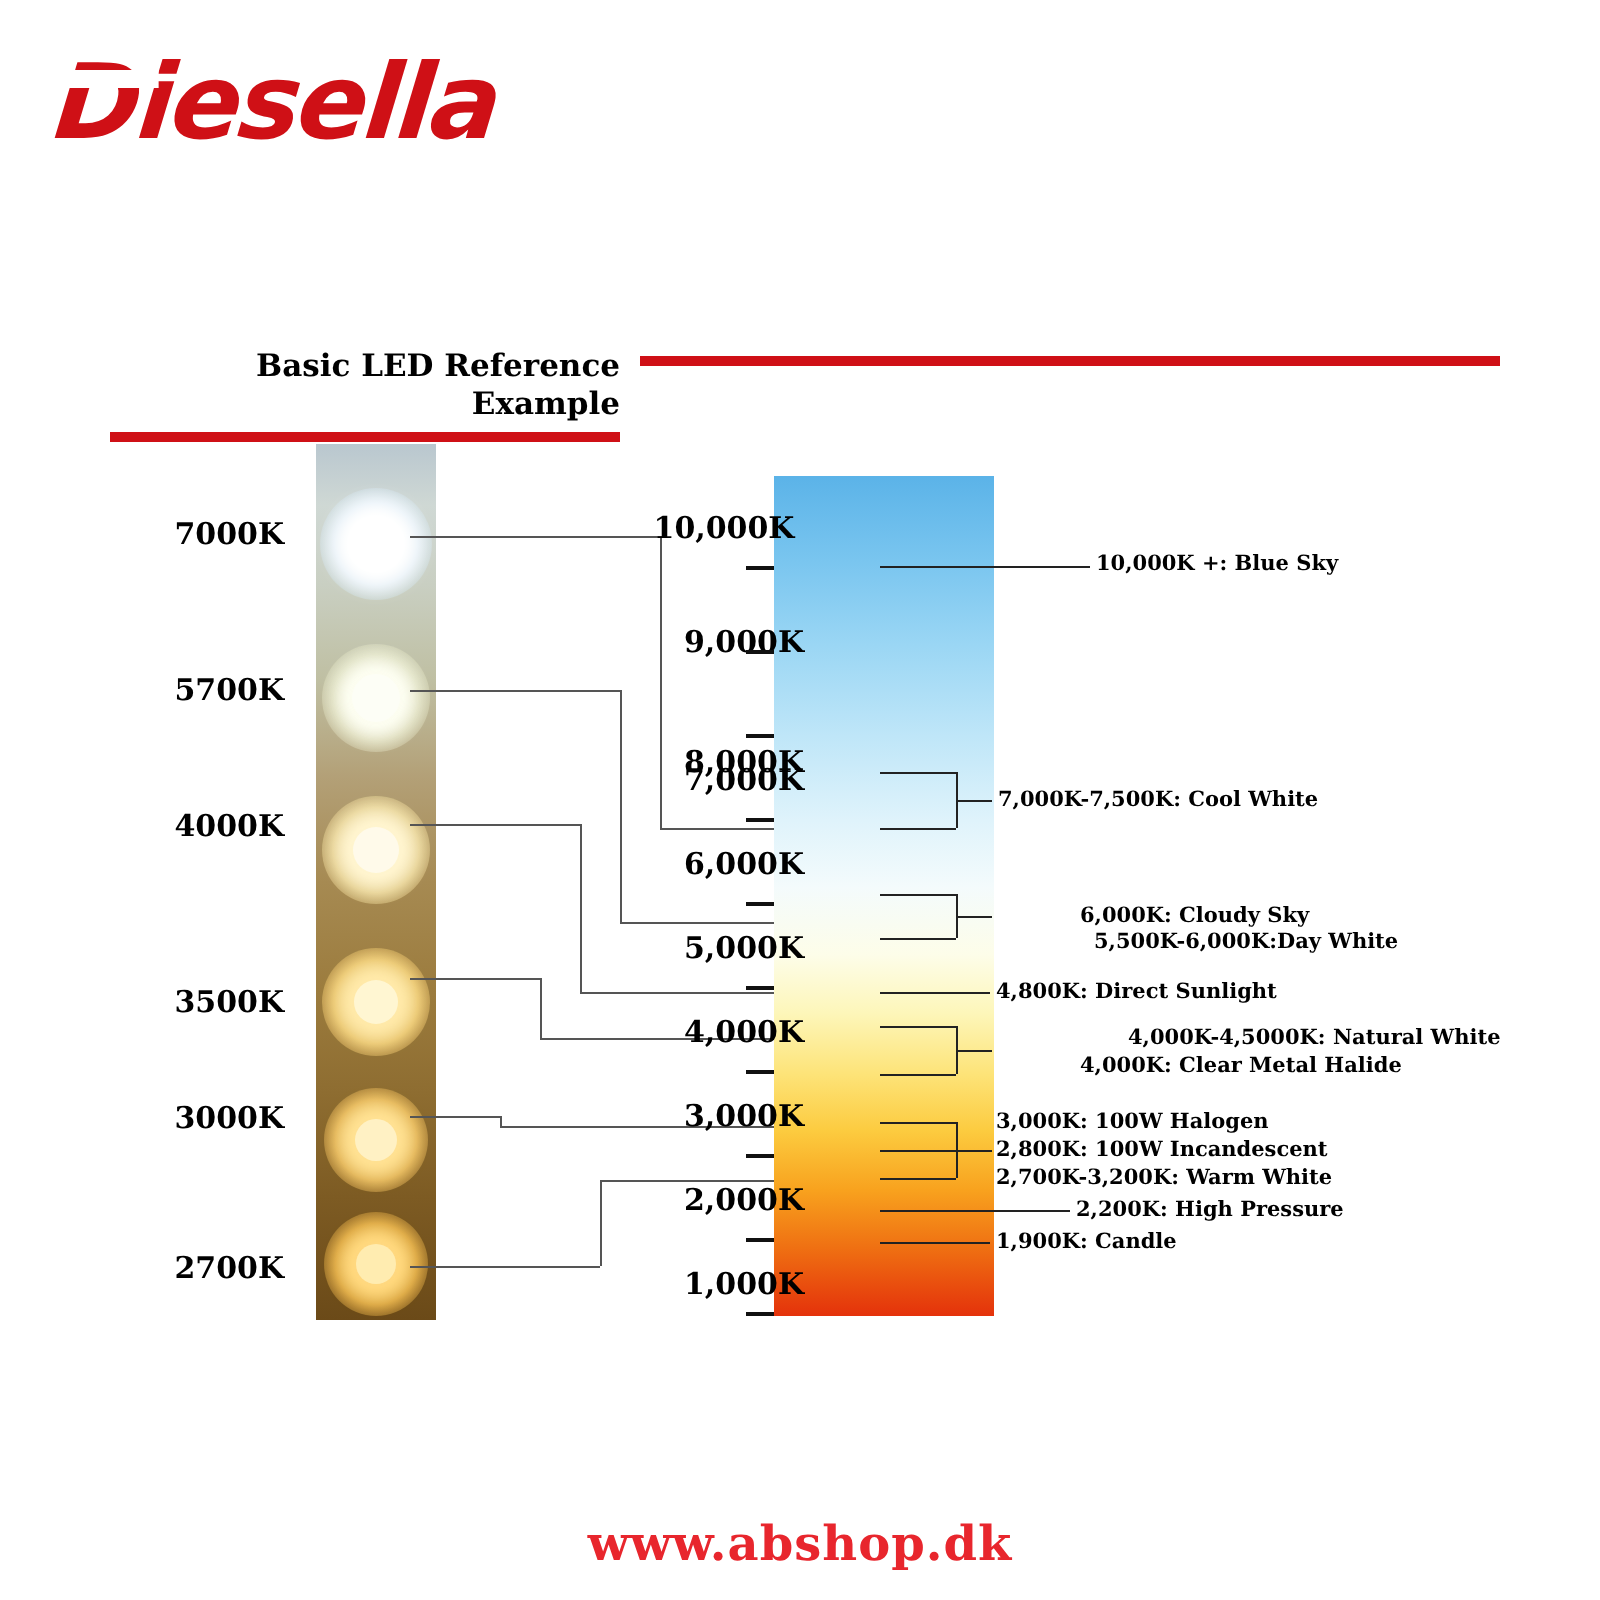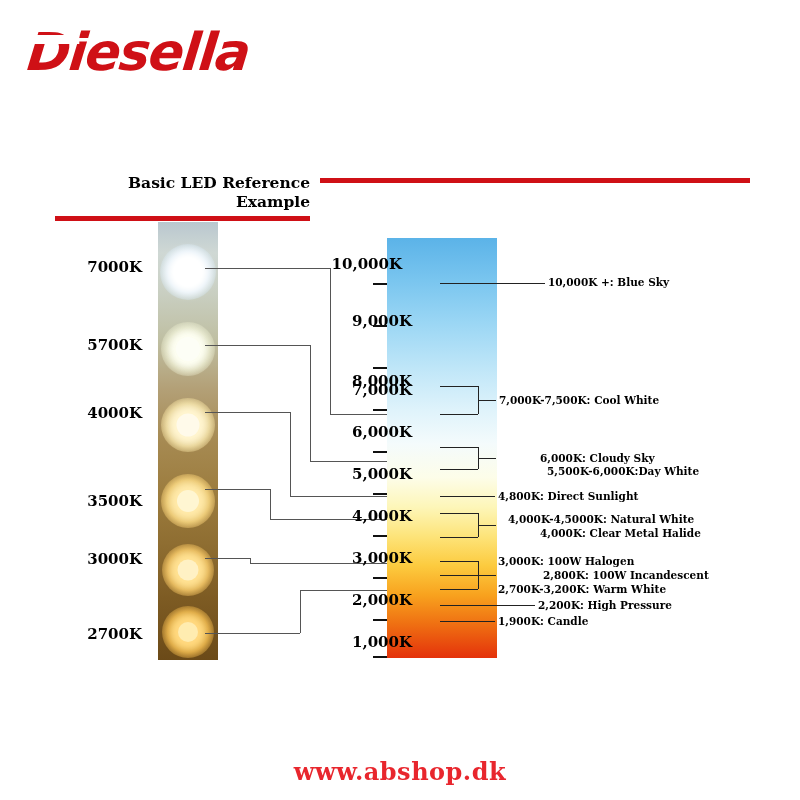--- a/index.html
+++ b/index.html
@@ -125,21 +125,21 @@
       #ef6f12 92%,
       #e4320b 100%);
   }
 
   
   .scale-label {
     position: absolute;
     font-family: "DejaVu Serif", serif;
     font-weight: bold;
     font-size: 15px;
-    text-align: right;
+    text-align: center;
     width: 80px;
     right: 805px;    
     color: #000;
   }
   .scale-tick {
     position: absolute;
     height: 2px;
     background: #111;
   }
 
@@ -291,30 +291,30 @@
 <div class="anno" style="left:540px; top:452px;">6,000K: Cloudy Sky</div>
 <div class="anno" style="left:547px; top:465px;">5,500K-6,000K:Day White</div>
 
 <div class="ln h dark" style="left:440px; top:496px; width:55px;"></div>
 <div class="anno" style="left:498px; top:490px;">4,800K: Direct Sunlight</div>
 
 <div class="ln h dark" style="left:440px; top:513px; width:38px;"></div>
 <div class="ln h dark" style="left:440px; top:537px; width:38px;"></div>
 <div class="ln v dark" style="left:478px; top:513px; height:24px;"></div>
 <div class="ln h dark" style="left:478px; top:525px; width:18px;"></div>
-<div class="anno" style="left:508px; top:513px;text-align:right;">4,000K-4,5000K: Natural White</div>
+<div class="anno" style="left:564px; top:513px;text-align:right;">4,000K-4,5000K: Natural White</div>
 <div class="anno" style="left:540px; top:527px;">4,000K: Clear Metal Halide</div>
 
 <div class="ln h dark" style="left:440px; top:561px; width:38px;"></div>
 <div class="ln h dark" style="left:440px; top:575px; width:38px;"></div>
 <div class="ln h dark" style="left:440px; top:589px; width:38px;"></div>
 <div class="ln v dark" style="left:478px; top:561px; height:28px;"></div>
 <div class="ln h dark" style="left:478px; top:575px; width:18px;"></div>
 <div class="anno" style="left:498px; top:555px;">3,000K: 100W Halogen</div>
-<div class="anno" style="left:498px; top:569px;padding-left:45px;">2,800K: 100W Incandescent</div>
+<div class="anno" style="left:498px; top:569px;">2,800K: 100W Incandescent</div>
 <div class="anno" style="left:498px; top:583px;">2,700K-3,200K: Warm White</div>
 
 <div class="ln h dark" style="left:440px; top:605px; width:95px;"></div>
 <div class="anno" style="left:538px; top:599px;">2,200K: High Pressure</div>
 
 <div class="ln h dark" style="left:440px; top:621px; width:55px;"></div>
 <div class="anno" style="left:498px; top:615px;">1,900K: Candle</div>
 
 <div class="footer">www.abshop.dk</div>
 

